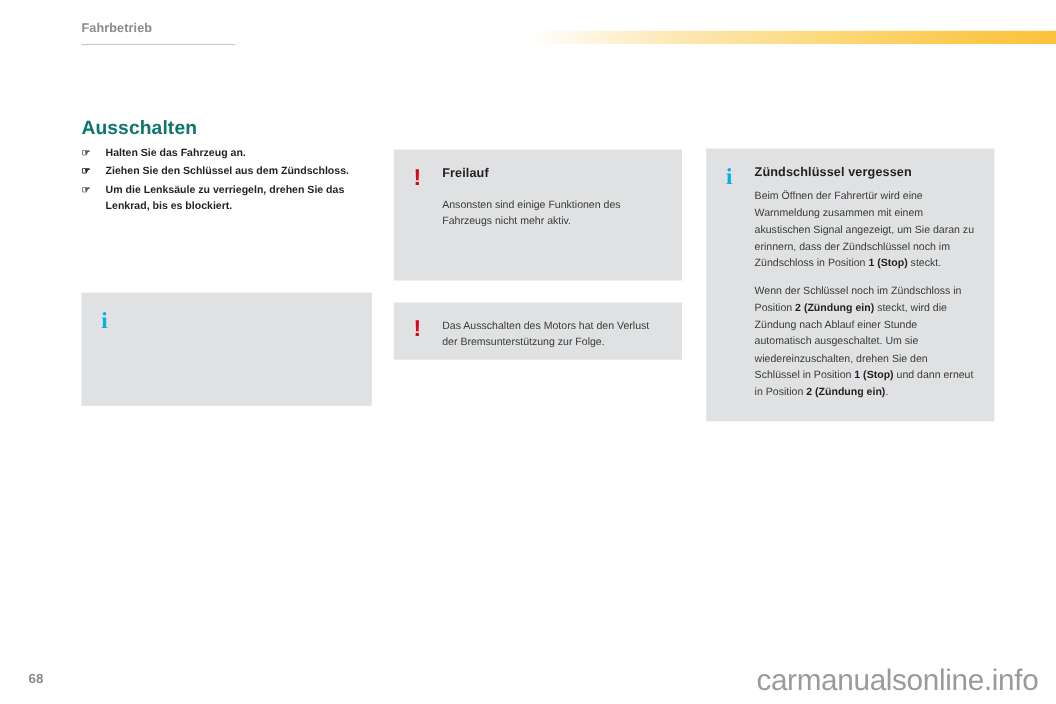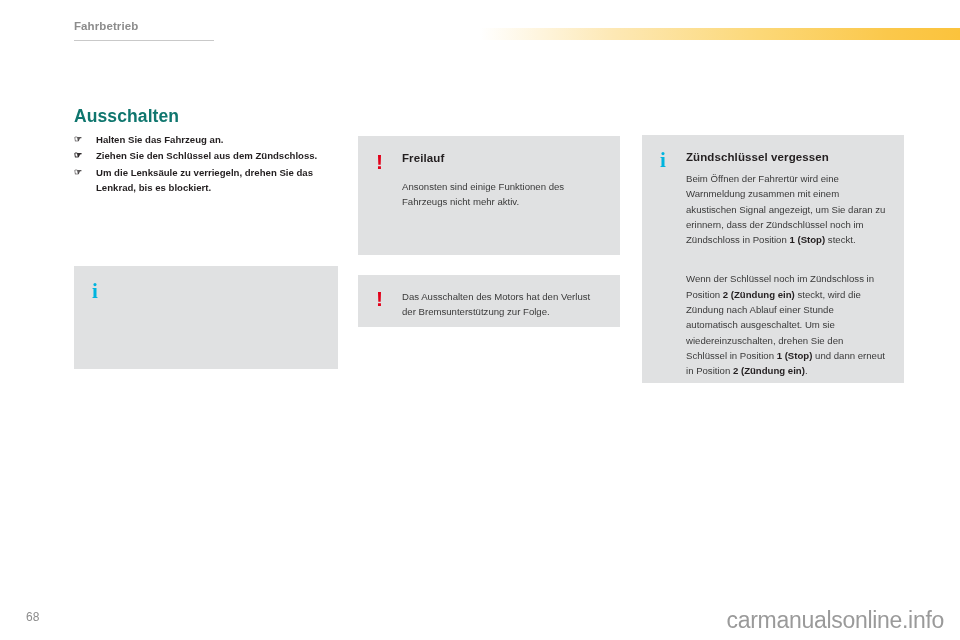--- a/index.html
+++ b/index.html
@@ -115,45 +115,45 @@
     margin: 0 0 8px 0;
     letter-spacing: 0.1px;
   }
   .box-text {
     font-size: 9.6px;
     line-height: 15.3px;
     color: #3a3a3a;
     margin: 0;
   }
   .box-text b { color: #231f20; }
-  .box-text + .box-text { margin-top: 24px; }
+  .box-text + .box-text { margin-top: 10px; }
 
   
   #box-steering       { left: 74px;  top: 266px; width: 264px; height: 103px; }
   #box-freewheel      { left: 358px; top: 136px; width: 262px; height: 119px; }
   #box-engine-off     { left: 358px; top: 275px; width: 262px; height: 52px; }
   #box-key-forgotten  { left: 642px; top: 135px; width: 262px; height: 248px; }
 
   #box-engine-off .box-inner { padding-top: 14px; padding-bottom: 14px; }
   #box-engine-off .box-icon  { top: 13px; }
 
   
   .page-number {
     position: absolute;
     left: 26px;
     bottom: 16px;
     font-size: 12px;
-    font-weight: normal;
+    font-weight: bold;
     color: #8c8c8c;
   }
   .watermark {
     position: absolute;
     right: 16px;
     bottom: 6px;
-    font-size: 23px;
+    font-size: 27px;
     color: #9a9a9a;
     letter-spacing: -0.3px;
   }
 </style>
 </head>
 <body>
 
 <div class="header-chapter">Fahrbetrieb</div>
 <div class="header-rule"></div>
 <div class="header-bar"></div>

